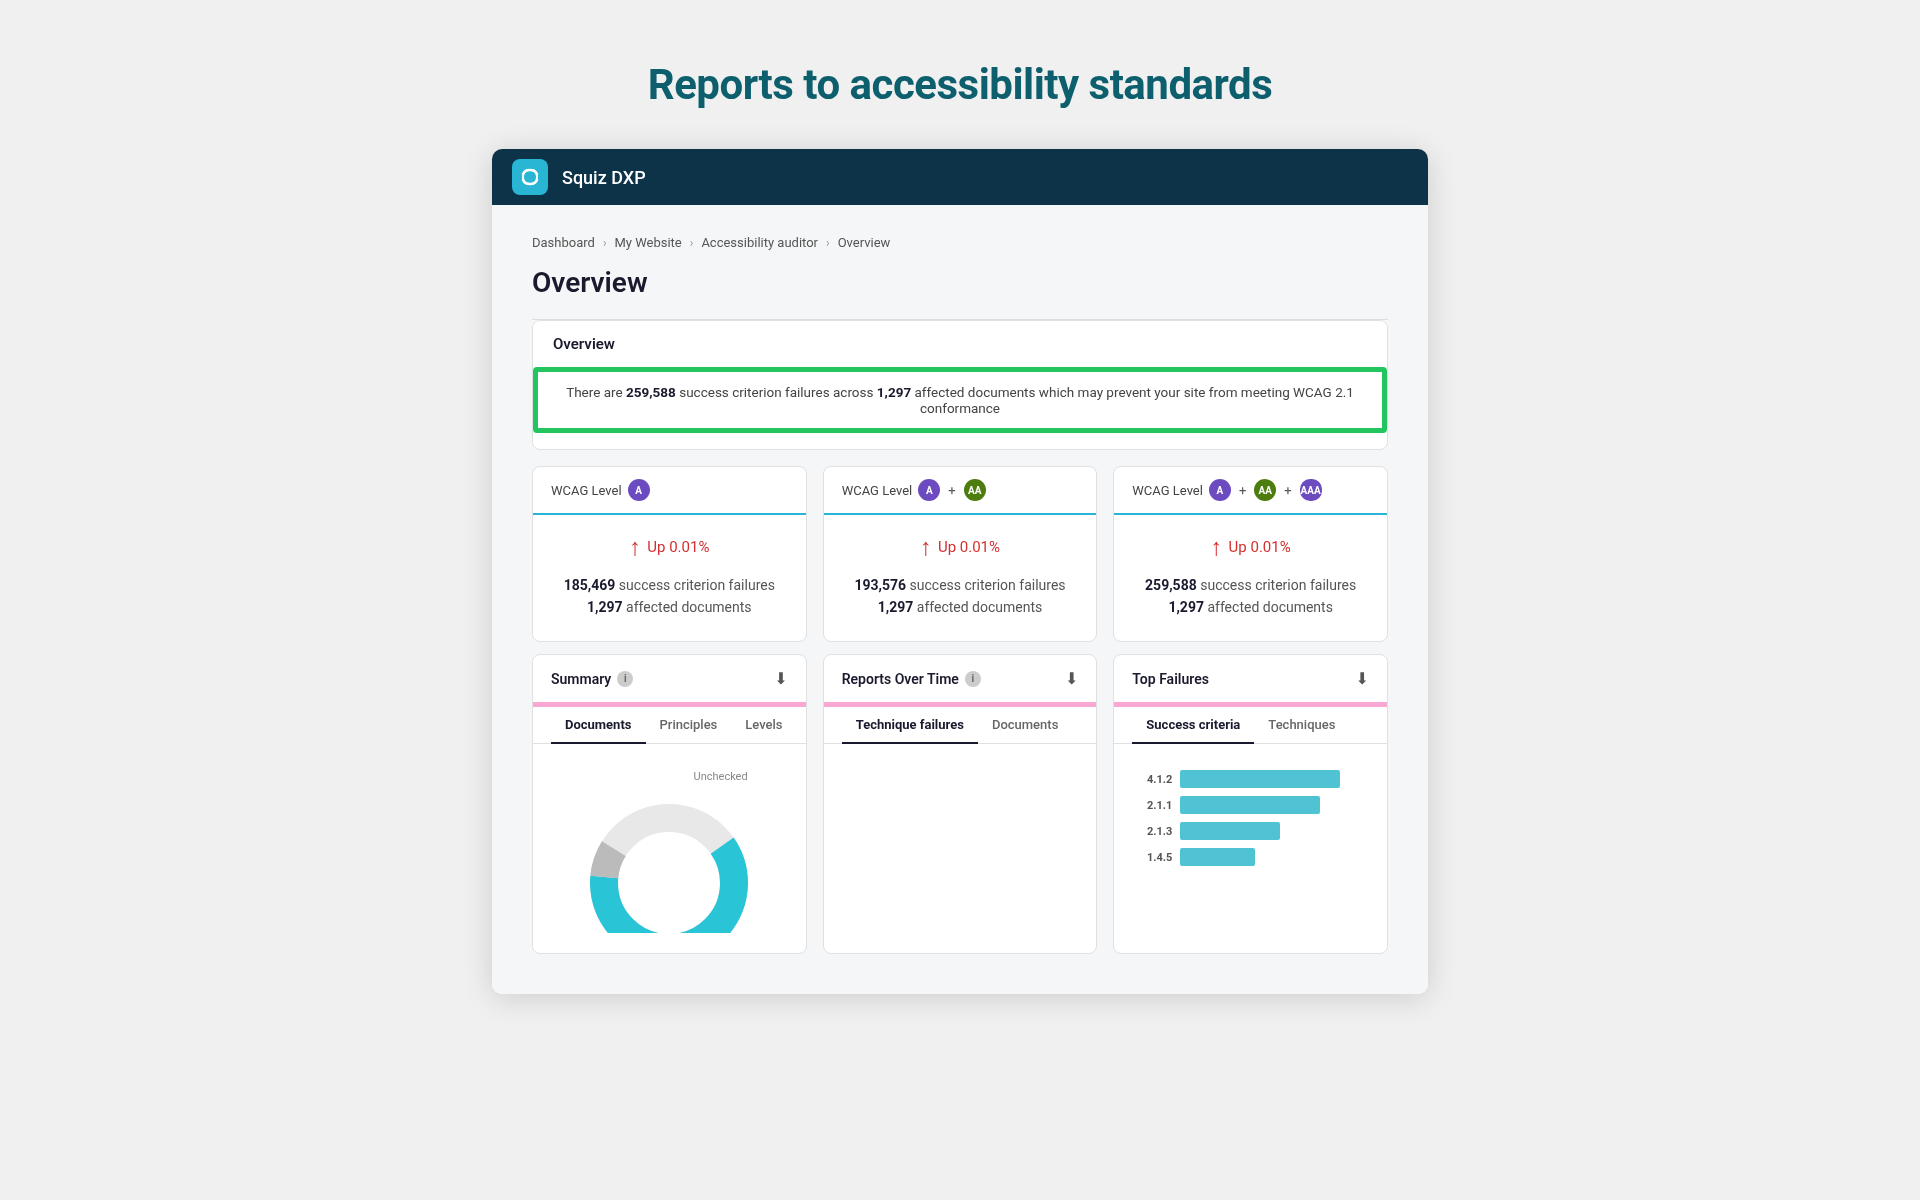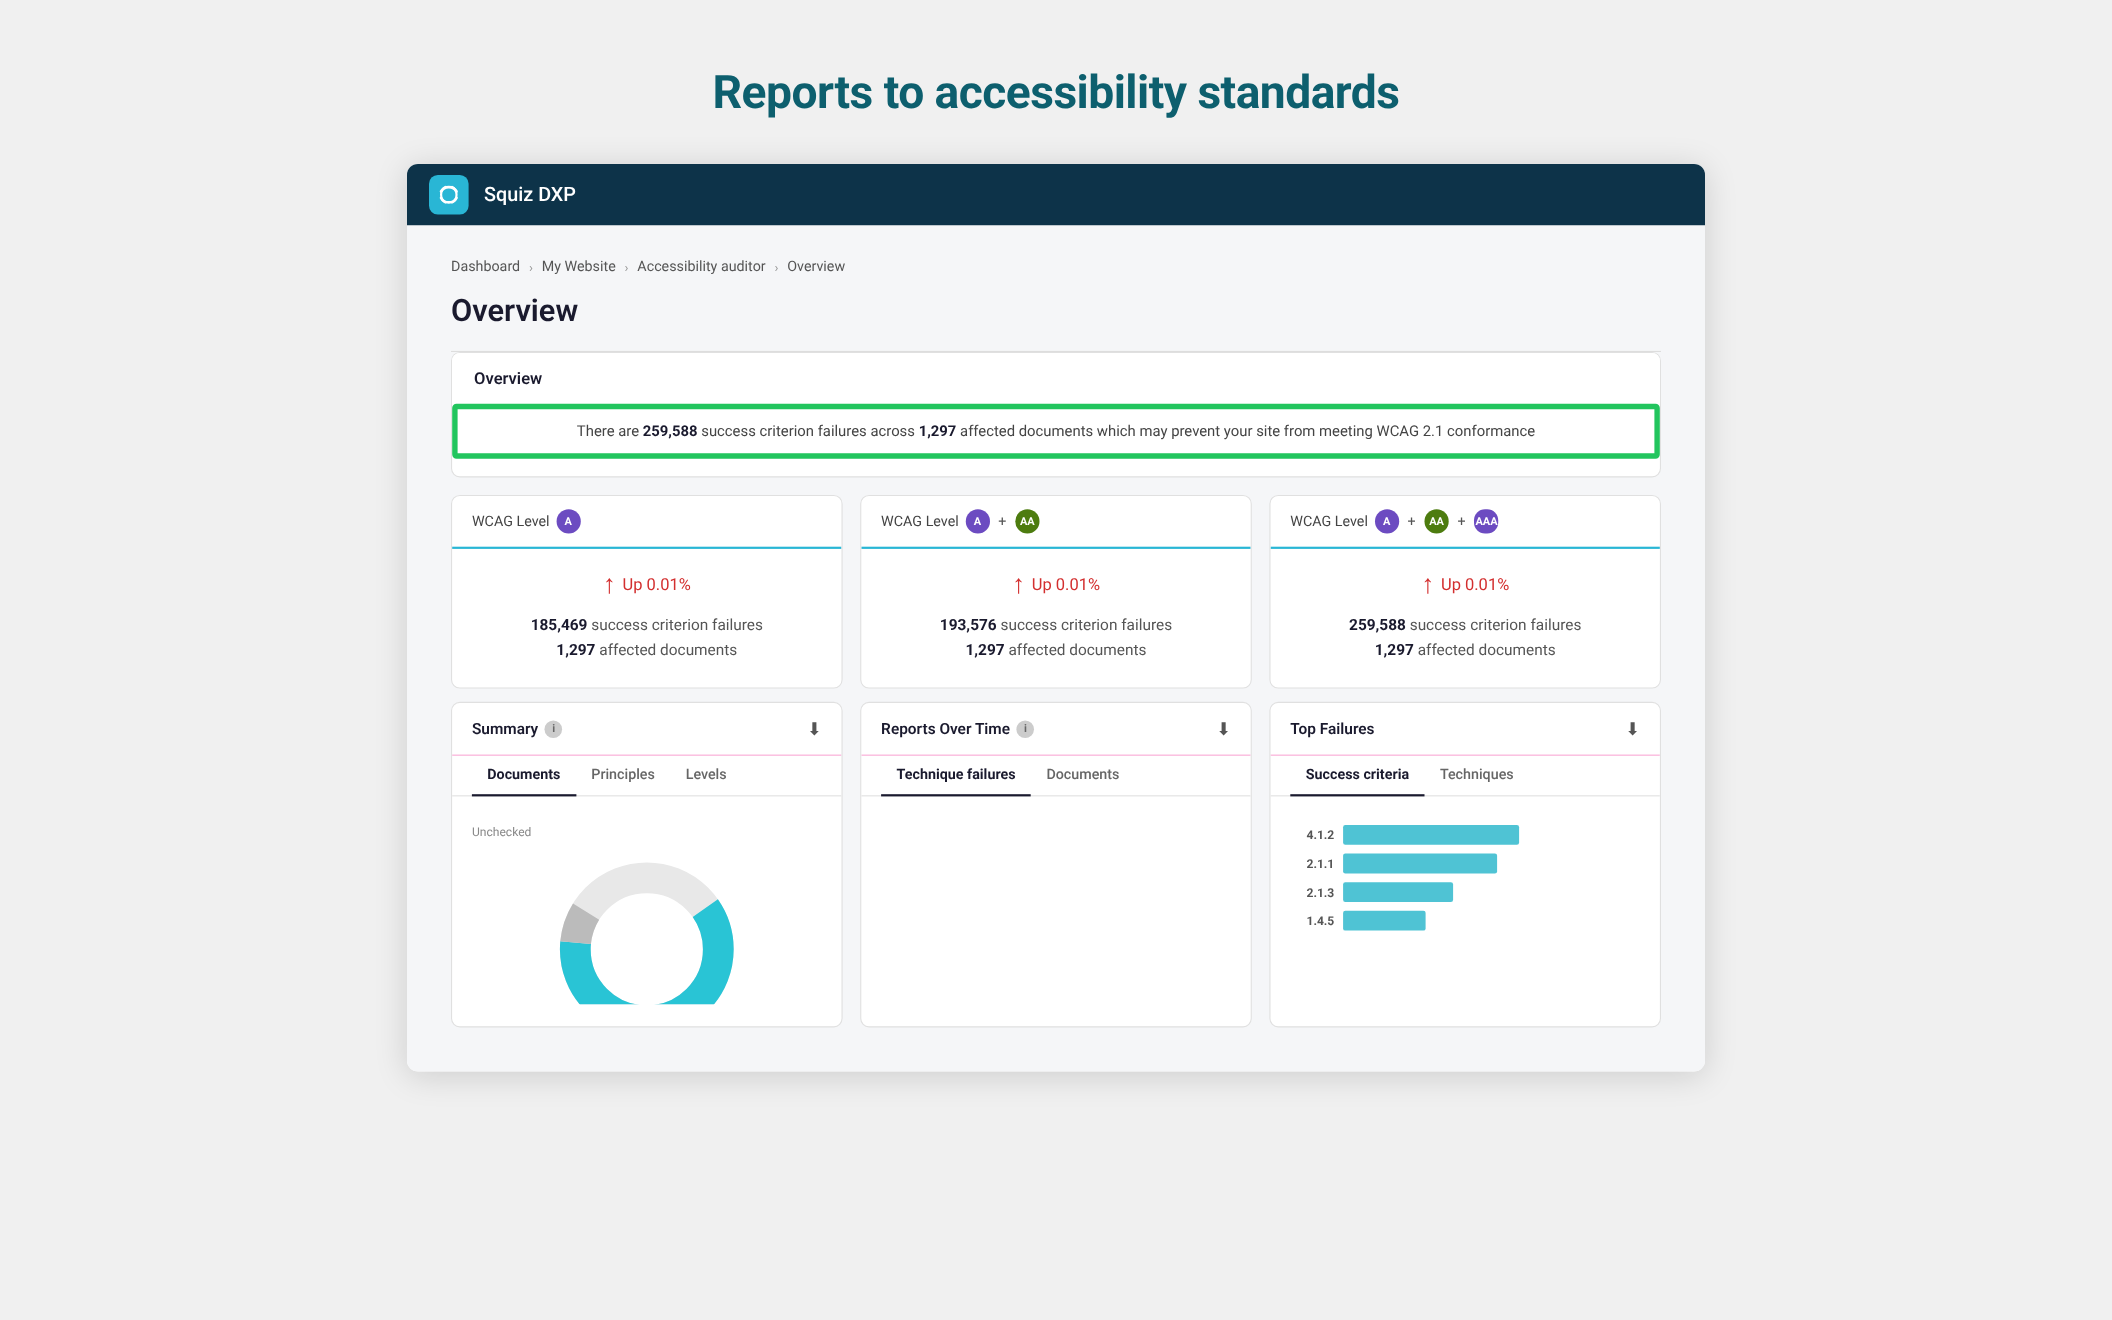--- a/index.html
+++ b/index.html
@@ -15,21 +15,21 @@
     .hero-title {
       color: #0d5f6e;
       font-size: 42px;
       font-weight: 700;
       text-align: center;
       padding: 60px 0 40px;
       letter-spacing: -0.5px;
     }
 
     .browser-window {
-      width: 1180px;
+      width: 936px;
       background: #fff;
       border-radius: 10px;
       overflow: hidden;
       box-shadow: 0 4px 30px rgba(0,0,0,0.15);
       margin-bottom: 40px;
     }
 
     .browser-topbar {
       background: #0d3349;
       height: 56px;
@@ -201,21 +201,21 @@
     .bottom-card {
       background: #fff;
       border: 1px solid #e0e0e0;
       border-radius: 8px;
       overflow: hidden;
       min-height: 260px;
     }
 
     .bottom-card-header {
       padding: 14px 18px;
-      border-bottom: 1px solid #f9a8d4;
+      border-bottom: 5px solid #f9a8d4;
       display: flex;
       align-items: center;
       justify-content: space-between;
       text-align: right;
     }
 
     .bottom-card-title {
       font-size: 14px;
       font-weight: 600;
       color: #1a1a2e;
@@ -431,21 +431,21 @@
           <span class="download-icon">⬇</span>
         </div>
         <div class="tab-bar">
           <div class="tab active">Documents</div>
           <div class="tab">Principles</div>
           <div class="tab">Levels</div>
         </div>
         <div class="bottom-card-body">
 
           <div style="position:relative; text-align:center; padding-top: 10px;">
-            <div style="font-size:11px; color:#888; text-align:left; padding-right: 40px; margin-bottom: -10px;">Unchecked</div>
+            <div style="font-size:11px; color:#888; text-align:right; padding-right: 40px; margin-bottom: -10px;">Unchecked</div>
             <svg width="200" height="160" viewBox="0 0 200 160">
 
               <circle cx="100" cy="110" r="65" fill="none" stroke="#e8e8e8" stroke-width="28"></circle>
 
               <circle cx="100" cy="110" r="65" fill="none" stroke="#29c4d5" stroke-width="28" stroke-dasharray="250 158" stroke-dashoffset="40" stroke-linecap="butt"></circle>
 
               <circle cx="100" cy="110" r="65" fill="none" stroke="#bbb" stroke-width="28" stroke-dasharray="30 378" stroke-dashoffset="-210" stroke-linecap="butt"></circle>
             </svg>
           </div>
         </div>

